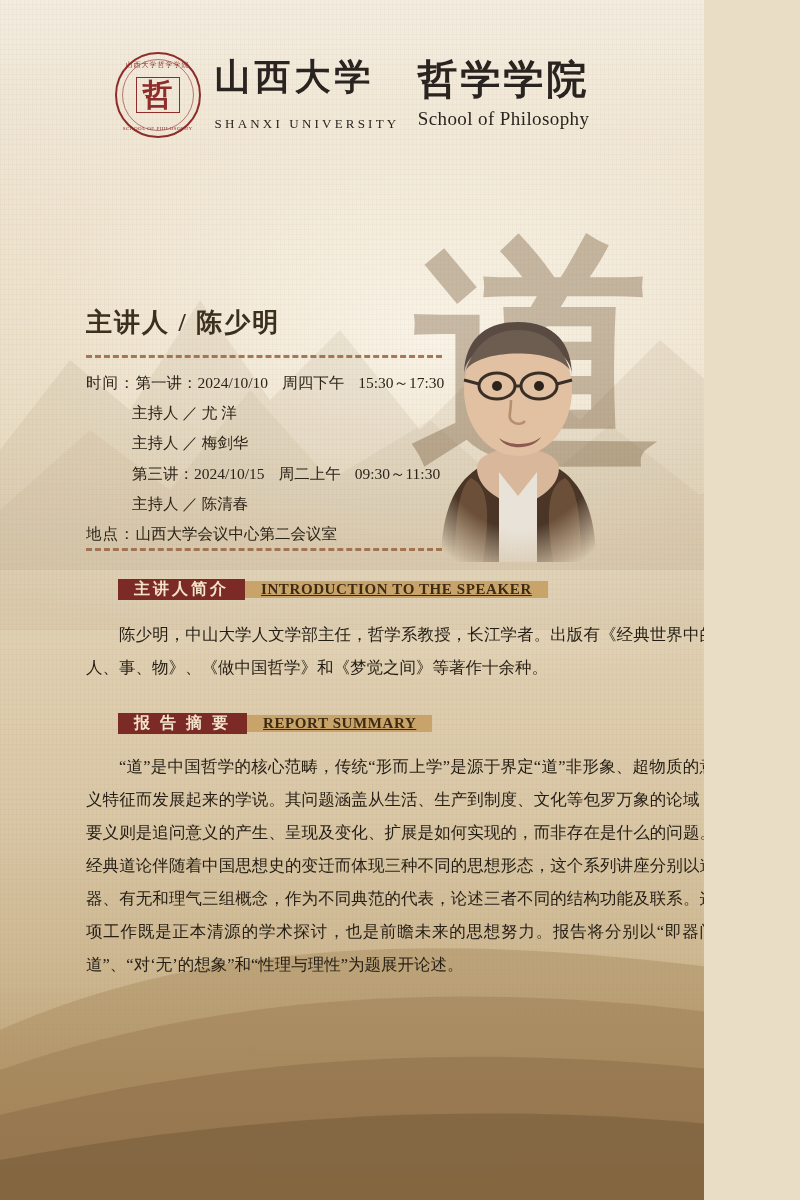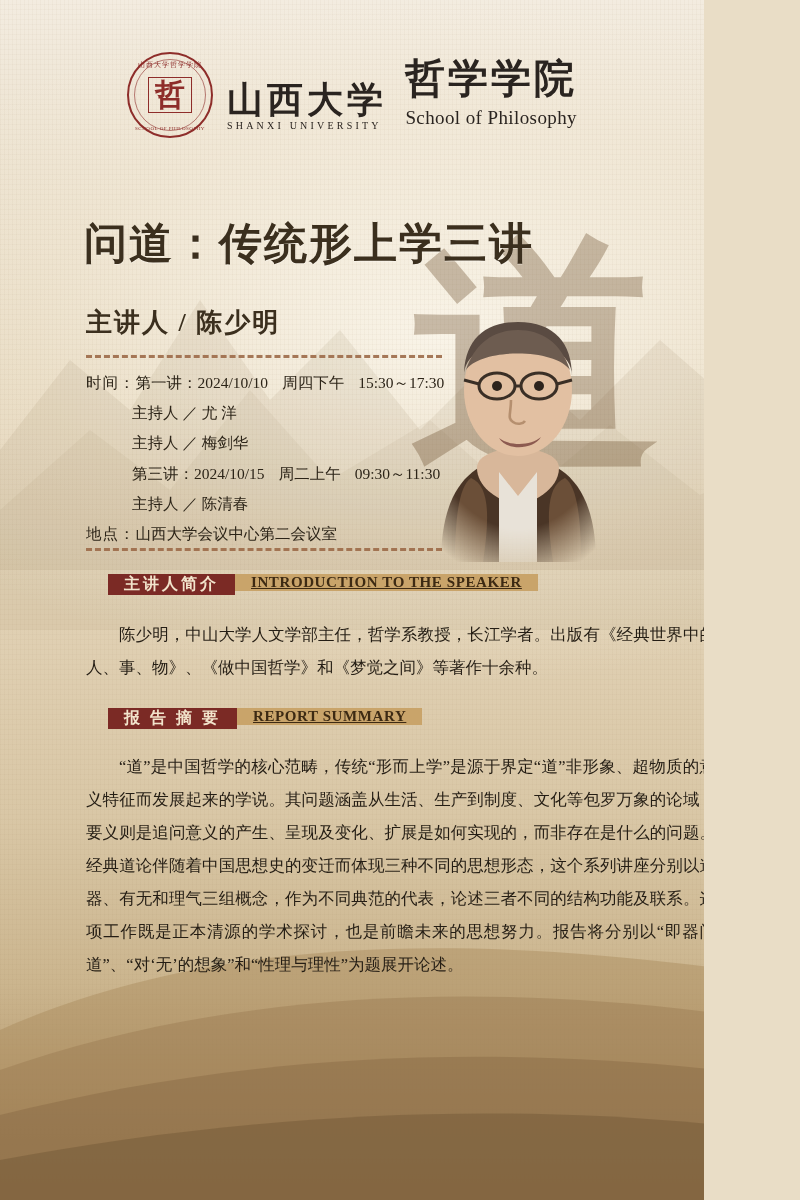--- a/index.html
+++ b/index.html
@@ -68,21 +68,21 @@
     font-size:5px; letter-spacing:.5px;
   }
   .wordmark { display:flex; align-items:flex-end; gap:18px; }
   .cn-block { text-align:left; }
   .cn-name {
     font-size:36px; font-weight:700; color:#2a2420; line-height:1;
     letter-spacing:4px;
     font-family:"Liberation Serif","DejaVu Serif",serif;
   }
   .en-name {
-    font-size:10px; color:#2a2420; letter-spacing:3.2px; margin-top:2px;
+    font-size:13px; color:#2a2420; letter-spacing:3.2px; margin-top:21px;
     font-family:"Liberation Serif","DejaVu Serif",serif;
   }
   .sch-block { text-align:right; padding-bottom:2px; }
   .sch-cn {
     font-size:40px; font-weight:700; color:#2a2420; line-height:1; letter-spacing:3px;
   }
   .sch-en {
     font-size:19px; color:#2a2420; margin-top:8px; letter-spacing:.4px;
   }
   
@@ -120,21 +120,21 @@
   .schedule {
     position:absolute; left:86px; top:368px; width:420px;
     color:#2c2418; font-size:15.5px; line-height:1.95;
   }
   .sch-row { white-space:nowrap; }
   .sch-row .lbl { font-weight:400; letter-spacing:1px; }
   .sch-row .indent { display:inline-block; width:46px; }
   .sch-row .gap { display:inline-block; width:14px; }
   
   .sec {
-    position:absolute; left:80px; display:flex; align-items:flex-start; height:30px;padding-left:28px;
+    position:absolute; left:90px; display:flex; align-items:center; height:30px;padding-left:28px;
   }
   .sec .tag {
     background:#7b2a25; color:#f2e4cc;
     font-size:16px; font-weight:700; letter-spacing:3px;
     padding:0 16px; display:flex; align-items:center;
   }
   .sec .en {
     background:#c9a46a; color:#3d2a13;
     font-size:15px; font-weight:700; letter-spacing:.6px;
     padding:0 16px; display:flex; align-items:center;
@@ -215,21 +215,20 @@
       <ellipse cx="86" cy="114" rx="5" ry="5" fill="#2c231c"></ellipse>
       <ellipse cx="128" cy="114" rx="5" ry="5" fill="#2c231c"></ellipse>
       <path d="M100,128 C100,142 96,146 102,150 C106,153 112,152 114,149" fill="none" stroke="#b58f6f" stroke-width="2.6"></path>
       <path d="M88,166 C98,174 120,174 130,165 C122,178 96,179 88,166 Z" fill="#8c5a50"></path>
       <path d="M60,206 C80,214 78,250 72,290 L44,290 C44,246 48,214 60,206 Z" fill="#6b4f38"></path>
       <path d="M154,206 C134,214 136,250 142,290 L170,290 C170,246 166,214 154,206 Z" fill="#6b4f38"></path>
       <path d="M88,200 L107,224 L126,200 L126,290 L88,290 Z" fill="#e8e2d8"></path>
     </g>
   </svg>
 
-  <div class="title">问道：传统形上学三讲</div>
   <div class="speaker">
     <span>主讲人</span>
     <span>/</span>
     <span>陈少明</span>
   </div>
 
   <div class="dash-rule rule-top"></div>
   <div class="dash-rule rule-bottom"></div>
 
   <div class="schedule">

